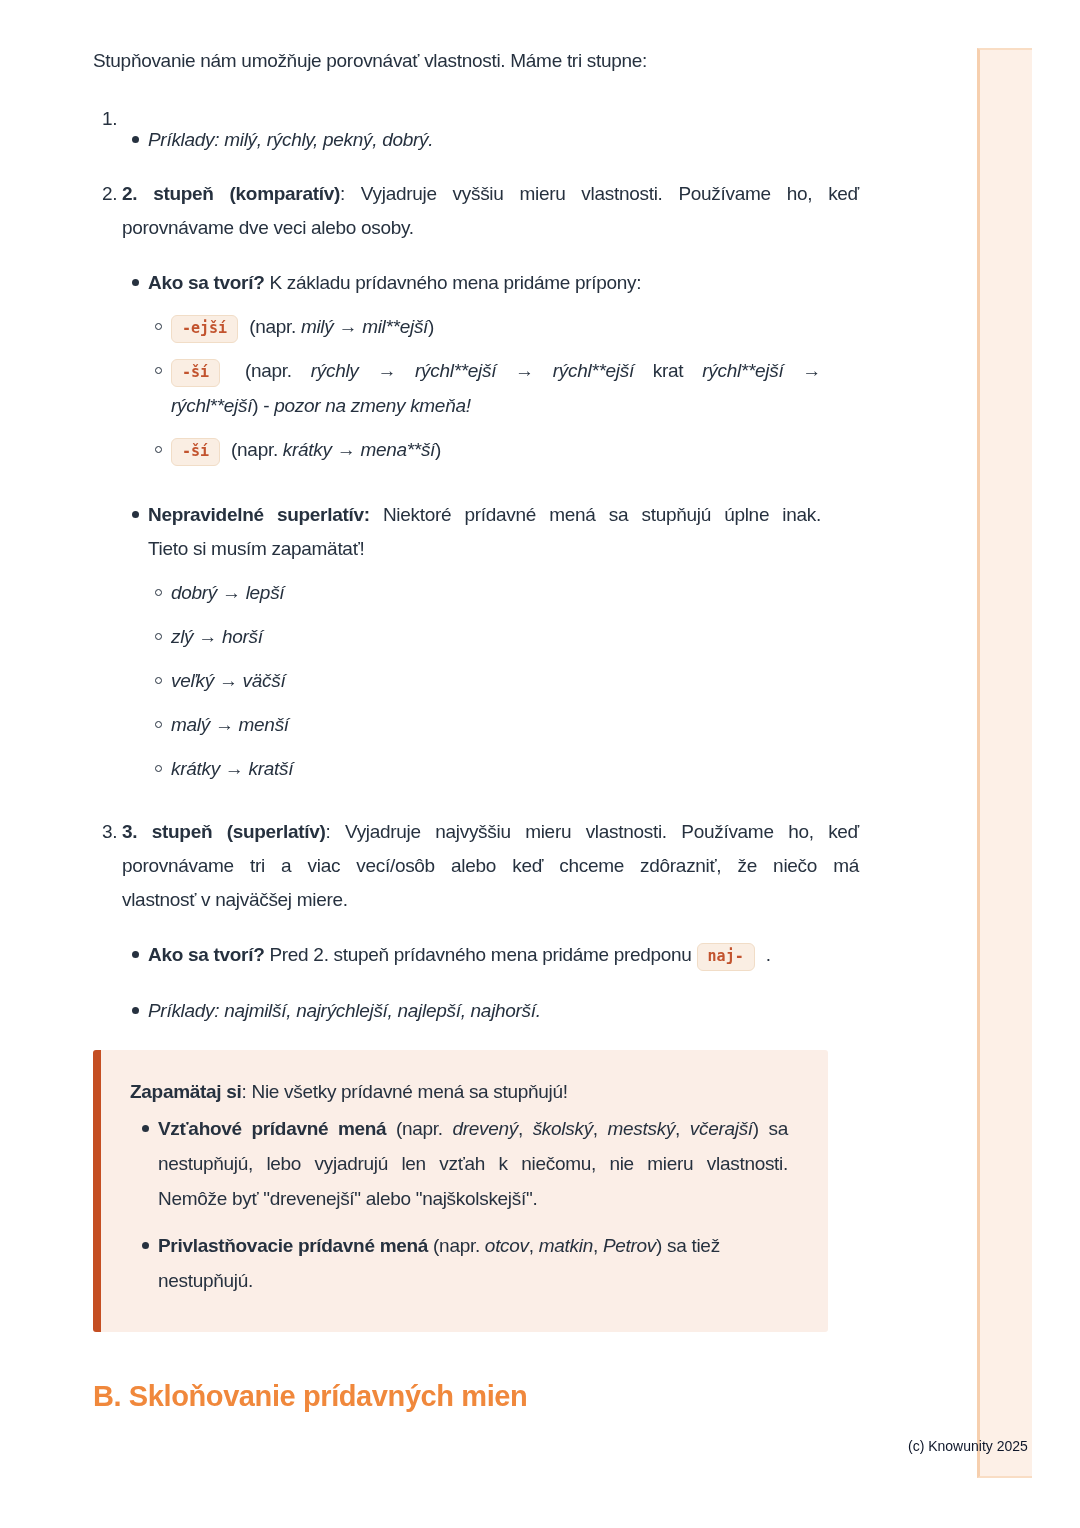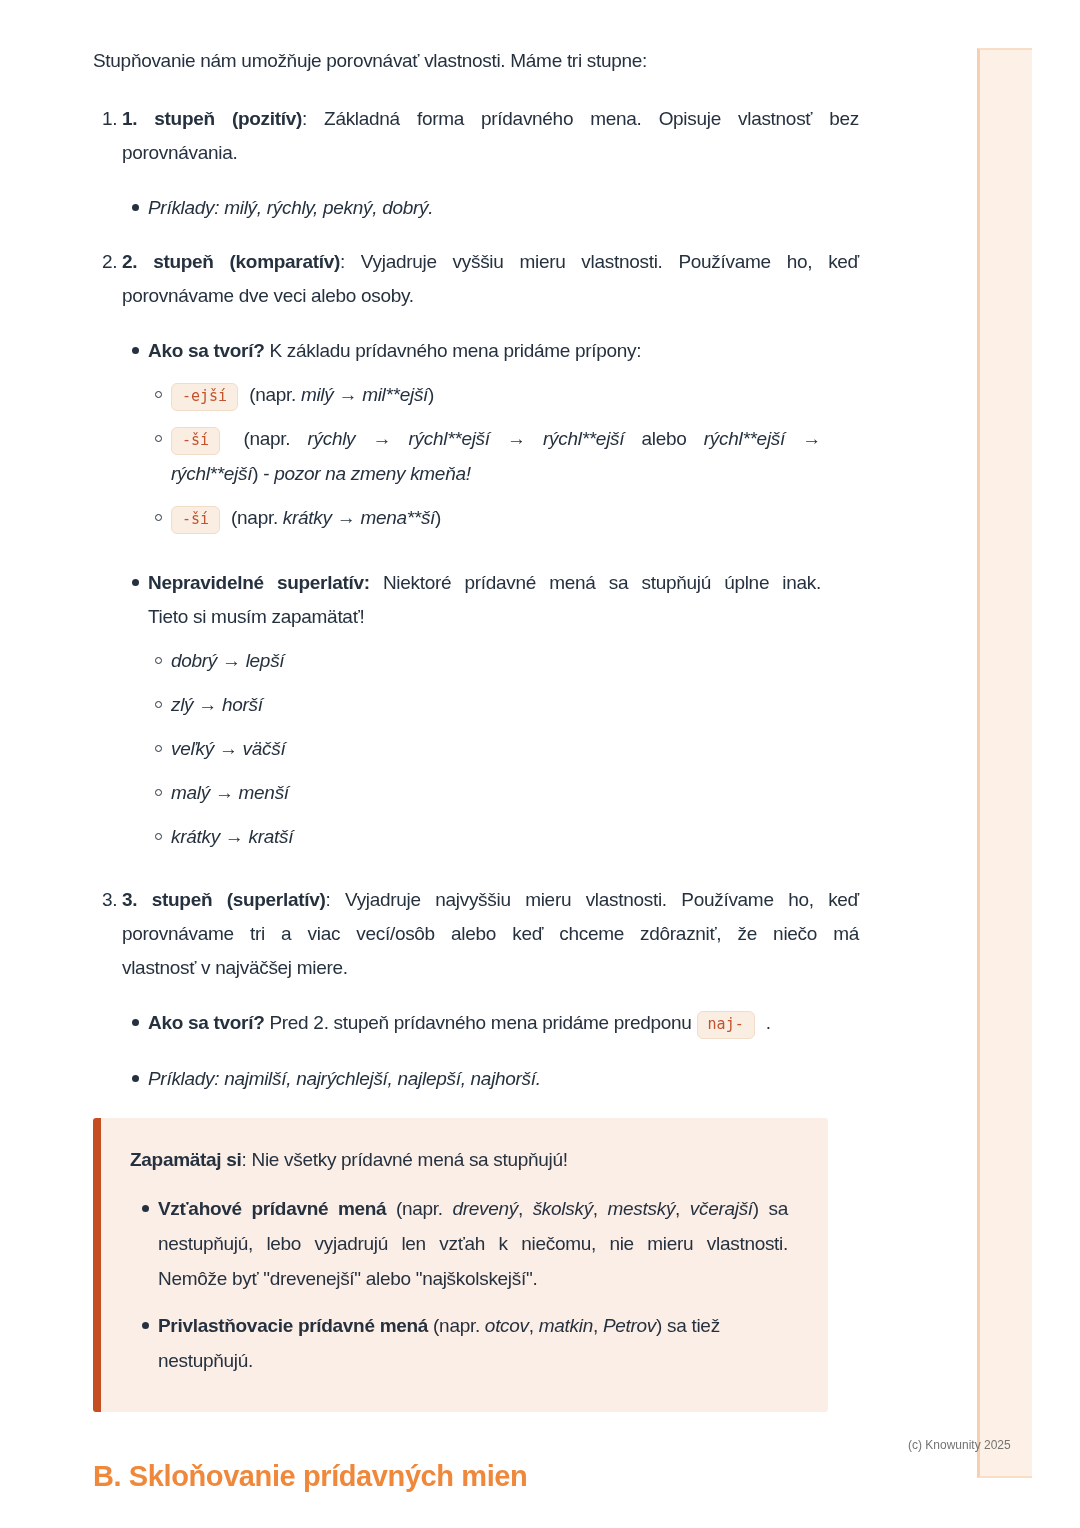--- a/index.html
+++ b/index.html
@@ -23,38 +23,38 @@
     height: 1430px;
     background: #fdf0e7;
     border-left: 3px solid #f6cfae;
     border-top: 2px solid #f9ddc4;
     border-bottom: 2px solid #f9ddc4;
   }
   .watermark {
     position: absolute;
     left: 908px;
     top: 1438px;
-    font-size: 12px;
+    font-size: 14px;
     letter-spacing: 0;
-    color: #737373;
+    color: #0f172a;
     z-index: 2;
   }
   .content {
     position: relative;
     z-index: 1;
     padding: 44px 0 0 93px;
     width: 830px;
   }
   .line { line-height: 34px; text-align: left; }
   .stretch { text-align: justify; text-align-last: justify; }
   .it { font-style: italic; }
   .bd { font-weight: 700; }
   .chip {
     font-family: "DejaVu Sans Mono", monospace;
-    font-weight: 400;
+    font-weight: 700;
     font-size: 15px;
     letter-spacing: 0;
     color: #c2532e;
     background: #faeee3;
     border: 1px solid #f1ddc7;
     border-radius: 6px;
     padding: 3px 10px 4px 10px;
     margin-right: 6px;
     display: inline-block;
     line-height: 19px;
@@ -78,21 +78,21 @@
   .sli .line { line-height: 35px; }
   .callout {
     margin-top: 22px;
     width: 735px;
     background: #fbeee7;
     border-left: 8px solid #c44e22;
     border-radius: 3px;
     padding: 24px 40px 22px 29px;
   }
   .callout .line { line-height: 35px; }
-  .callout-title { margin-bottom: 14px; }
+  .callout-title { margin-bottom: 2px; }
   .callout .ul { margin-top: 0; }
   .callout .li { margin-bottom: 12px; padding-left: 12px; }
   .callout .marker { margin-top: 14px; }
   .section-heading {
     margin-top: 46px;
     font-size: 29px;
     font-weight: 700;
     color: #f0883c;
     letter-spacing: -0.4px;
     line-height: 36px;
@@ -107,24 +107,20 @@
 
   <div class="content">
 
     <div class="block intro">
         <p class="line"><span>Stupňovanie nám umožňuje porovnávať vlastnosti. Máme tri stupne:</span></p>
       </div>
 
     <div class="ol-item">
       <span class="ol-num">1.</span>
       <div class="ol-body">
-        <div class="block">
-            <p class="line stretch"><span class="bd">1. stupeň (pozitív)</span><span>: Základná forma prídavného mena. Opisuje vlastnosť bez</span></p>
-            <p class="line"><span>porovnávania.</span></p>
-          </div>
         <div class="ul">
           <div class="li">
             <span class="marker">
                 <span class="disc"></span>
               </span>
             <div class="li-body">
                 <p class="line"><span class="it">Príklady: milý, rýchly, pekný, dobrý.</span></p>
               </div>
           </div>
         </div>
@@ -154,21 +150,21 @@
                     </span>
                   <div class="li-body">
                       <p class="line"><span class="chip">-ejší</span><span> (napr. </span><span class="it">milý</span><span> → </span><span class="it">mil**ejší</span><span>)</span></p>
                     </div>
                 </div>
                 <div class="sli">
                   <span class="marker">
                       <span class="circ"></span>
                     </span>
                   <div class="li-body">
-                      <p class="line stretch"><span class="chip">-ší</span><span> (napr. </span><span class="it">rýchly</span><span> → </span><span class="it">rýchl**ejší</span><span> → </span><span class="it">rýchl**ejší</span><span> alebo </span><span class="it">rýchl**ejší</span><span> →</span></p>
+                      <p class="line stretch"><span class="chip">-ší</span><span> (napr. </span><span class="it">rýchly</span><span> → </span><span class="it">rýchl**ejší</span><span> → </span><span class="it">rýchl**ejší</span><span> krat </span><span class="it">rýchl**ejší</span><span> →</span></p>
                       <p class="line"><span class="it">rýchl**ejší</span><span>) - </span><span class="it">pozor na zmeny kmeňa!</span></p>
                     </div>
                 </div>
                 <div class="sli">
                   <span class="marker">
                       <span class="circ"></span>
                     </span>
                   <div class="li-body">
                       <p class="line"><span class="chip">-ší</span><span> (napr. </span><span class="it">krátky</span><span> → </span><span class="it">mena**ší</span><span>)</span></p>
                     </div>

